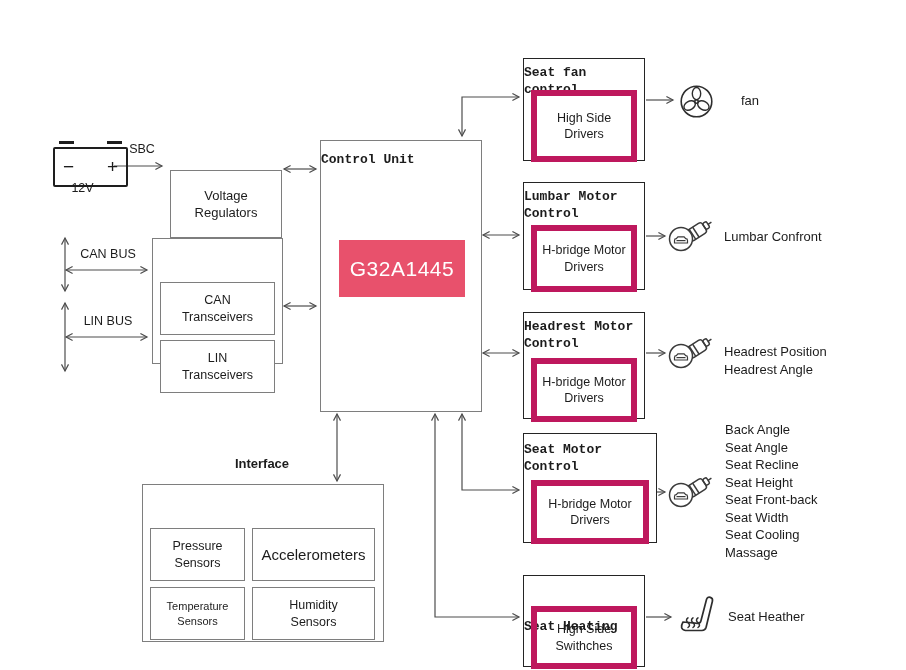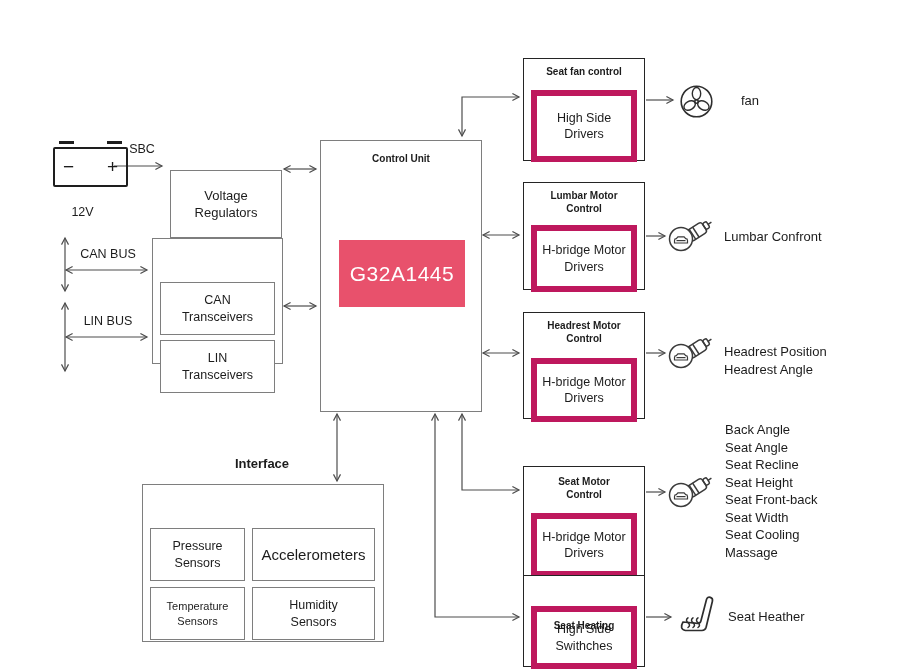--- a/index.html
+++ b/index.html
@@ -6,22 +6,22 @@
   .stage{position:relative;width:906px;height:670px;background:#ffffff;overflow:hidden;
          font-family:"Liberation Sans", sans-serif;color:#1c1c1c;}
   .abs{position:absolute;}
   .center{display:flex;align-items:center;justify-content:center;text-align:center;}
   .pre{white-space:pre-line;line-height:1.32;margin-top:36px;}
   .graybox{position:absolute;background:#fff;border:1px solid #7e7e7e;}
   .darkbox{position:absolute;background:#fff;border:1.5px solid #242424;}
   .lbl{position:absolute;font-size:13px;line-height:1.3;}
   .lbl-sm{position:absolute;font-size:12.5px;line-height:1.3;}
   .bold{font-weight:700;}
-  .module-title{position:absolute;left:0;right:0;text-align:center;font-weight:700;
-                font-size:10px;line-height:1.3;white-space:pre-line;}
+  .module-title{position:absolute;left:0;right:0;text-align:left;font-weight:700;
+                font-size:13px;line-height:1.3;white-space:pre-line;font-family:Liberation Mono, monospace;}
   .module-inner{position:absolute;left:7px;right:7px;border:6px solid #be185d;
                 display:flex;align-items:center;justify-content:center;text-align:center;
                 font-size:12.5px;white-space:pre-line;line-height:1.3;}
   .chip{position:absolute;color:#fff;font-size:21px;letter-spacing:.5px;
         display:flex;align-items:center;justify-content:center;}
   .battery{position:absolute;left:53px;top:147px;width:55px;height:36px;
            border:2px solid #1e1e1e;border-radius:2px;display:flex;align-items:center;
            justify-content:space-between;padding:0 8px;font-size:19px;}
   .battery .tab{position:absolute;top:-8px;height:3px;width:15px;background:#1e1e1e;}
   svg{display:block;}
@@ -58,29 +58,29 @@
       <path d="M646,617 L671,617" marker-end="url(#ah)"></path>
     </g>
   </svg>
 
   <div class="battery">
     <span class="tab" style="left:4px;"></span>
     <span class="tab" style="right:4px;"></span>
     <span>−</span>
     <span>+</span>
   </div>
-  <div class="lbl-sm" style="left:53px;top:204px;width:59px;text-align:center;">12V</div>
+  <div class="lbl-sm" style="left:53px;top:180px;width:59px;text-align:center;">12V</div>
   <div class="lbl-sm" style="left:122px;top:141px;width:40px;text-align:center;">SBC</div>
 
   <div class="graybox center pre" style="left:170px;top:134px;width:110px;height:66px;font-size:13px;">Voltage
 Regulators</div>
 
   <div class="graybox" style="left:320px;top:140px;width:160px;height:270px;">
     <div class="module-title" style="top:11px;">Control Unit</div>
-    <div class="chip" style="left:18px;top:99px;width:126px;height:67px;background:#E8516C;">G32A1445</div>
+    <div class="chip" style="left:18px;top:99px;width:126px;height:57px;background:#E8516C;">G32A1445</div>
   </div>
 
   <div class="lbl-sm" style="left:74px;top:246px;width:68px;text-align:center;">CAN BUS</div>
   <div class="lbl-sm" style="left:76px;top:313px;width:64px;text-align:center;">LIN BUS</div>
   <div class="graybox" style="left:152px;top:238px;width:129px;height:124px;"></div>
   <div class="graybox center pre" style="left:160px;top:246px;width:113px;height:51px;font-size:12.5px;">CAN
 Transceivers</div>
   <div class="graybox center pre" style="left:160px;top:304px;width:113px;height:51px;font-size:12.5px;">LIN
 Transceivers</div>
 
@@ -107,21 +107,21 @@
 Drivers</div>
   </div>
 
   <div class="darkbox" style="left:523px;top:312px;width:120px;height:105px;">
     <div class="module-title" style="top:6px;">Headrest Motor
 Control</div>
     <div class="module-inner" style="top:45px;height:52px;">H-bridge Motor
 Drivers</div>
   </div>
 
-  <div class="darkbox" style="left:523px;top:466px;width:120px;height:108px;">
+  <div class="darkbox" style="left:523px;top:433px;width:120px;height:108px;padding-left:12px;">
     <div class="module-title" style="top:8px;">Seat Motor
 Control</div>
     <div class="module-inner" style="top:46px;height:52px;">H-bridge Motor
 Drivers</div>
   </div>
 
   <div class="darkbox" style="left:523px;top:575px;width:120px;height:90px;">
     <div class="module-title" style="top:7px;margin-top:36px;">Seat Heating</div>
     <div class="module-inner" style="top:30px;height:51px;">High Side
 Swithches</div>

